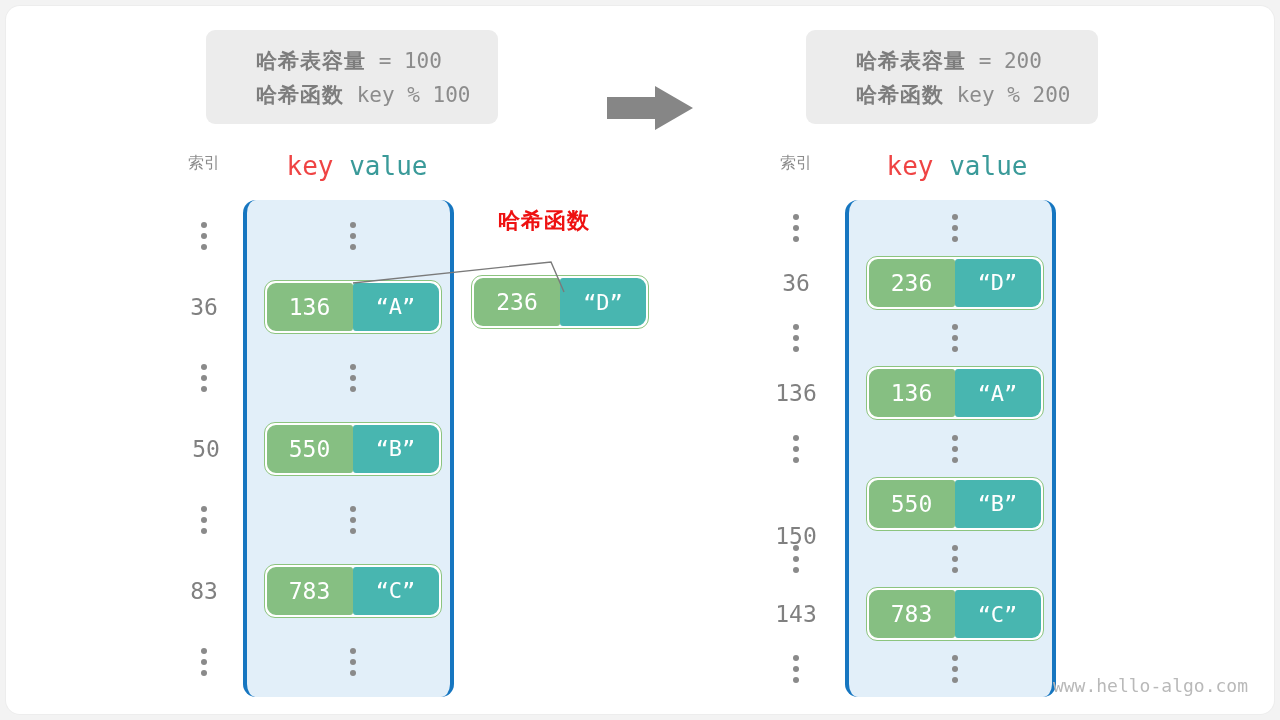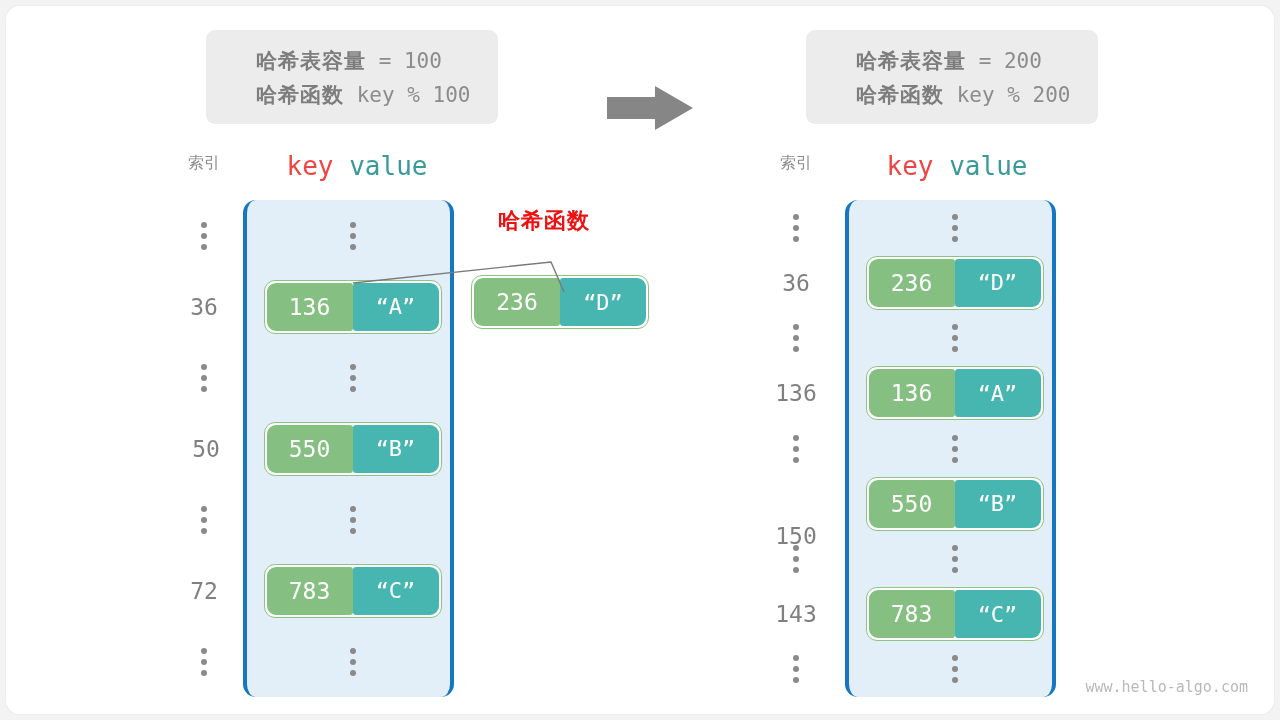--- a/index.html
+++ b/index.html
@@ -178,21 +178,21 @@
     width: 1268px;
     height: 708px;
     pointer-events: none;
   }
 
   #watermark {
     position: absolute;
     right: 26px;
     bottom: 18px;
     font-family: "DejaVu Sans Mono", "Liberation Mono", monospace;
-    font-size: 15px;
+    font-size: 18px;
     color: #b9b9b9;
     white-space: pre;
     margin-top: 8px;
   }
 </style>
 </head>
 <body>
 
 <div id="canvas">
 
@@ -265,21 +265,21 @@
         <i></i>
         <i></i>
         <i></i>
       </div>
       <div class="idx-label" style="left: 155px; top: 442.5px; width: 90px;">50</div>
       <div class="vdots" style="left: 198px; top: 513.5px;">
         <i></i>
         <i></i>
         <i></i>
       </div>
-      <div class="idx-label" style="left: 153px; top: 584.5px; width: 90px;">72</div>
+      <div class="idx-label" style="left: 153px; top: 584.5px; width: 90px;">83</div>
       <div class="vdots" style="left: 198px; top: 655.5px;">
         <i></i>
         <i></i>
         <i></i>
       </div>
     </div>
 
   <div class="panel" id="panel-after" style="left:839px; top:194px; width:211px; height:497px;">
     <div class="rows" id="rows-after">
         <div class="vdots" style="left: 105.5px; top: 27.6111px;">

